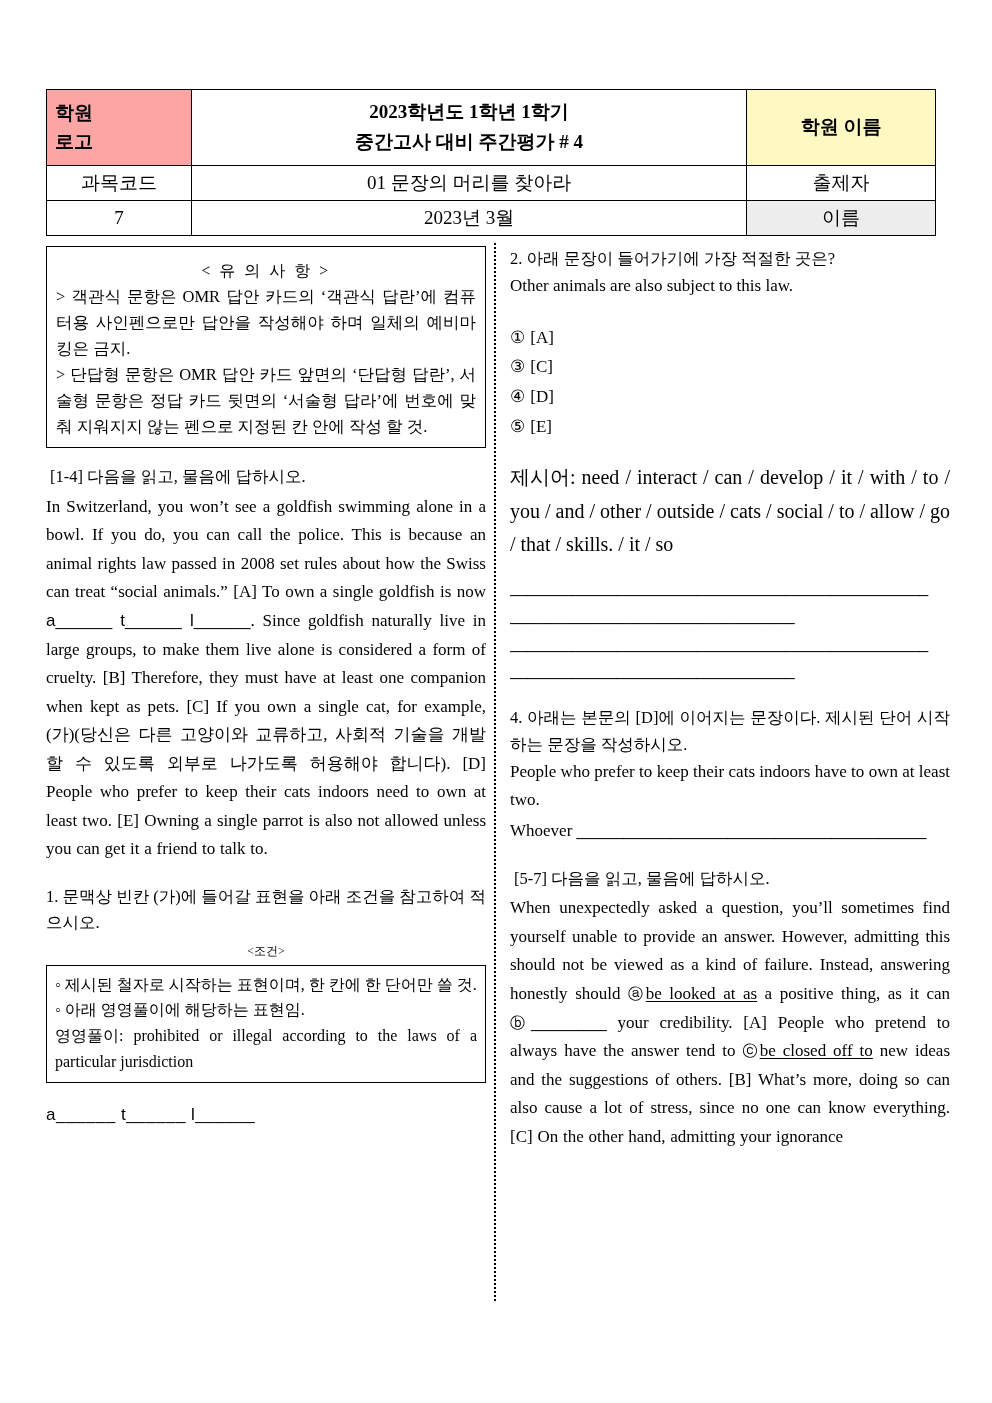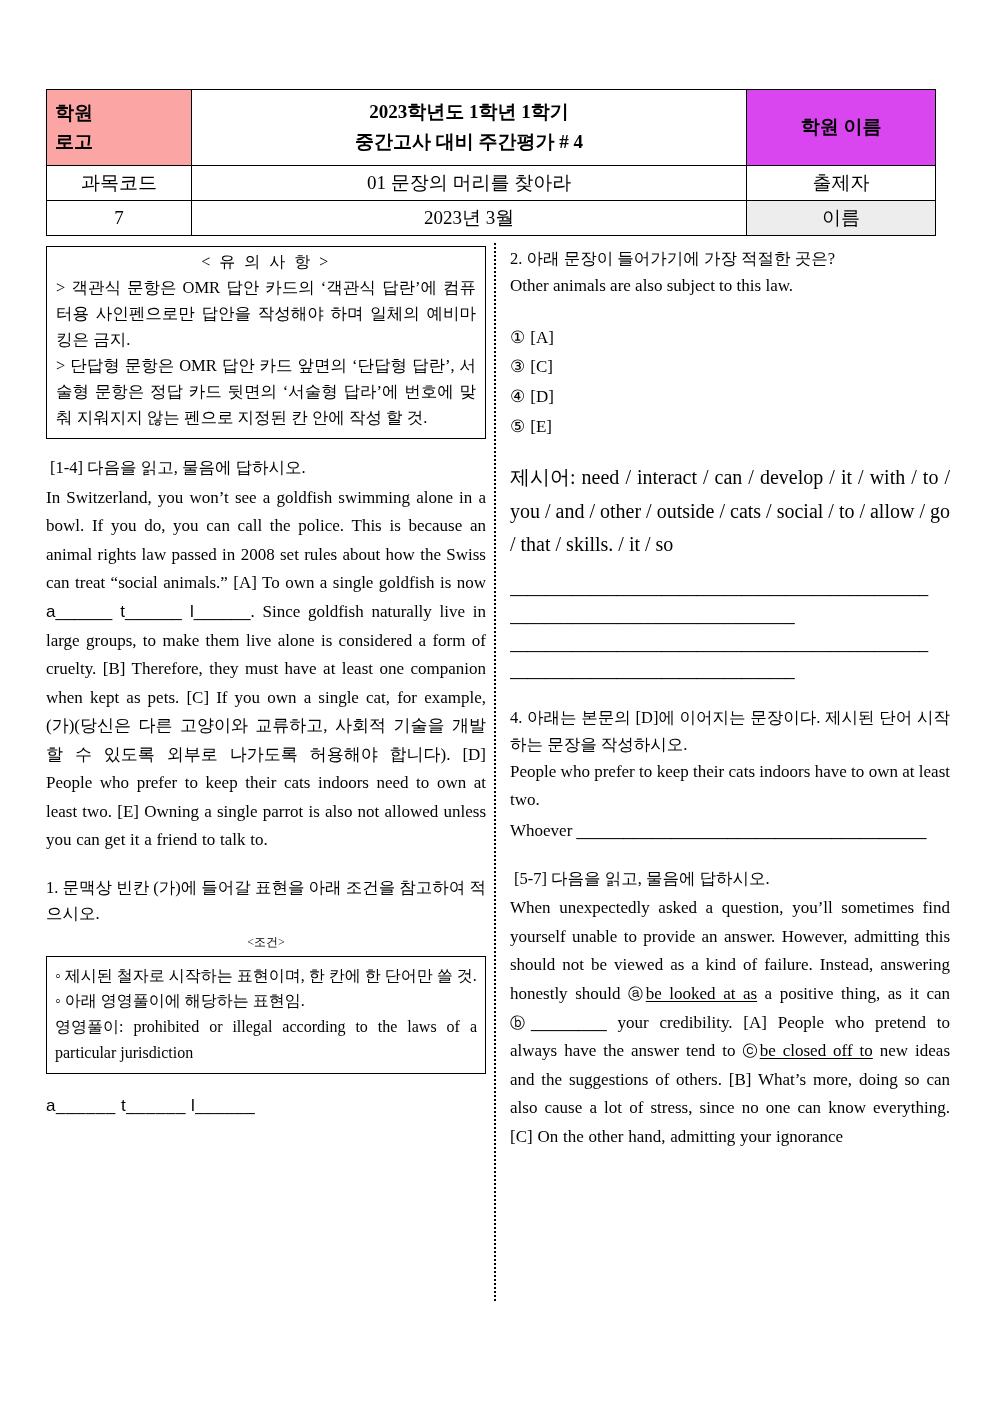--- a/index.html
+++ b/index.html
@@ -50,21 +50,21 @@
   }
   .cell-title {
     text-align: center;
     line-height: 1.6;
     font-size: 20px;
     padding: 7px 0 !important;
     font-weight: bold;
   }
   .cell-acadname {
     width: 188px;
-    background: #d946ef;
+    background: #fef9c3;
     text-align: center;
     font-weight: bold;
     font-size: 20px;
   }
   .cell-subjcode {
     text-align: center;
     font-size: 19px;
     padding: 4px 0 !important;
   }
   .cell-chapter {
@@ -122,21 +122,21 @@
     text-align: justify;
     text-justify: inter-word;
     font-size: 17px;
     line-height: 1.68;
     word-spacing: 0.5px;
   }
 
   
   .notice-box {
     border: 1px solid #000000;
-    padding: 5px 9px 7px 9px;
+    padding: 14px 9px 7px 9px;
     margin-bottom: 16px;
   }
   .notice-title {
     text-align: center;
     font-size: 16px;
     letter-spacing: 2.5px;
     margin-bottom: 2px;
   }
   .notice-line {
     font-size: 16.5px;

